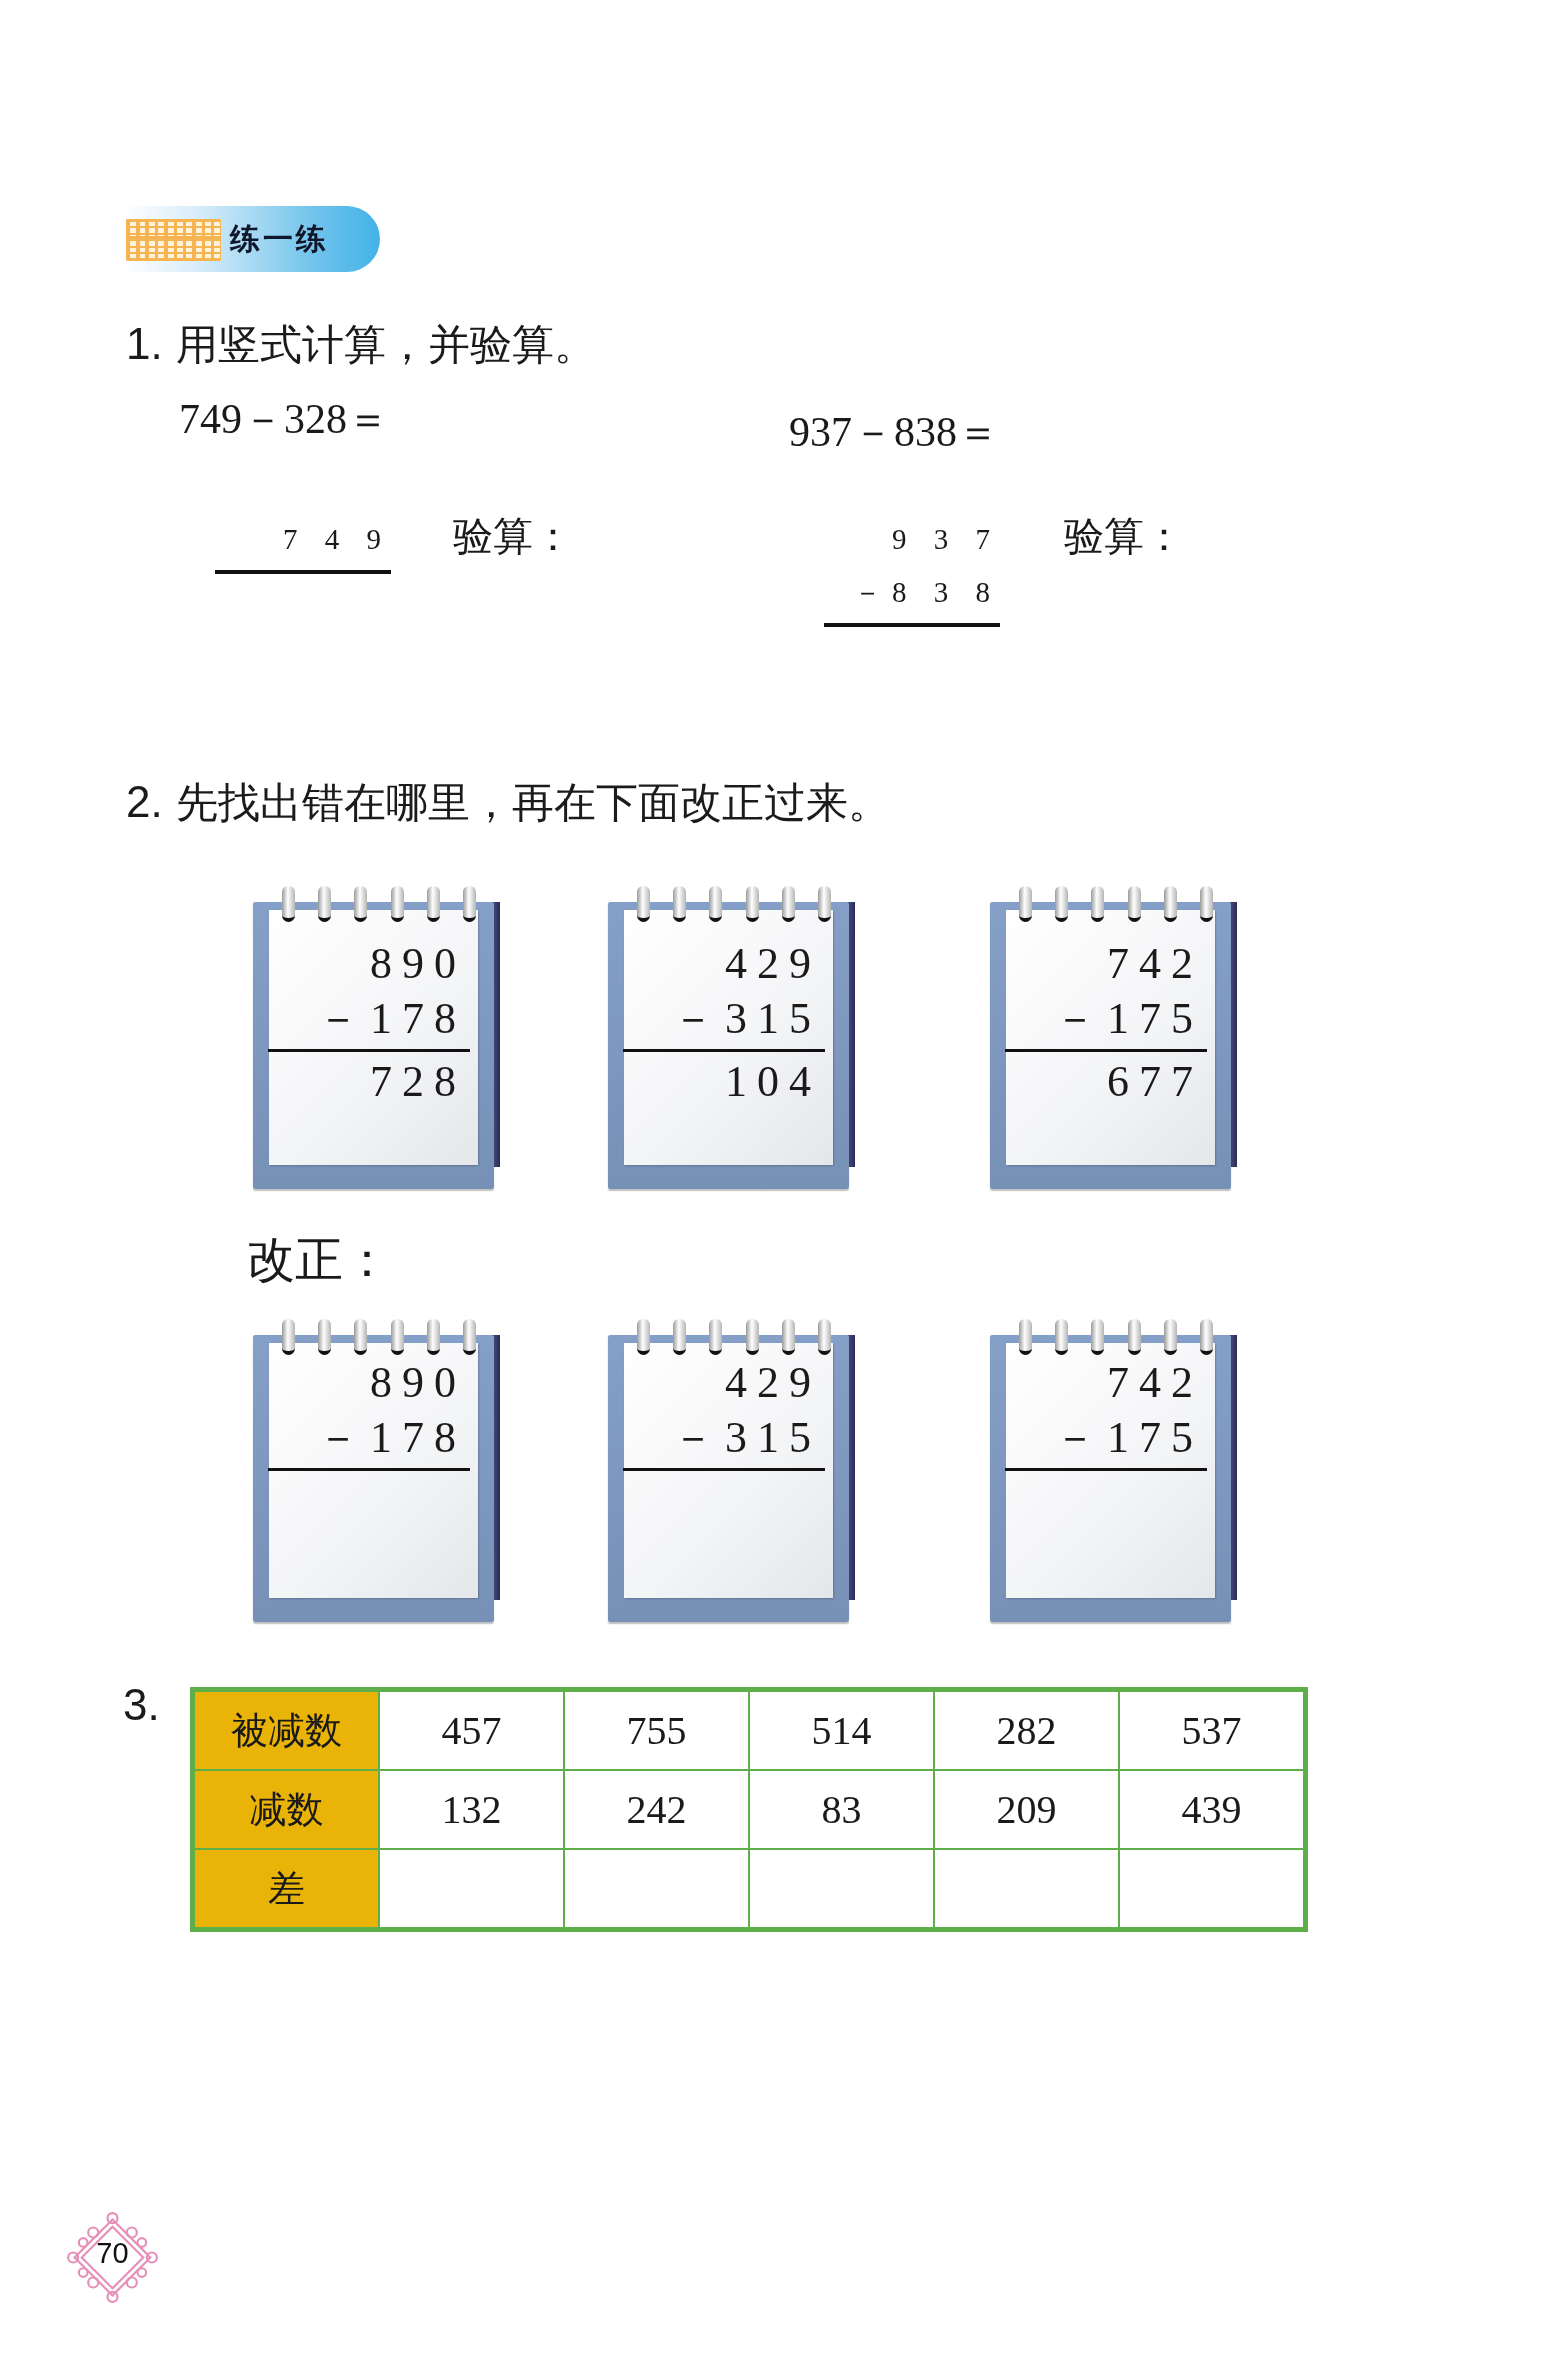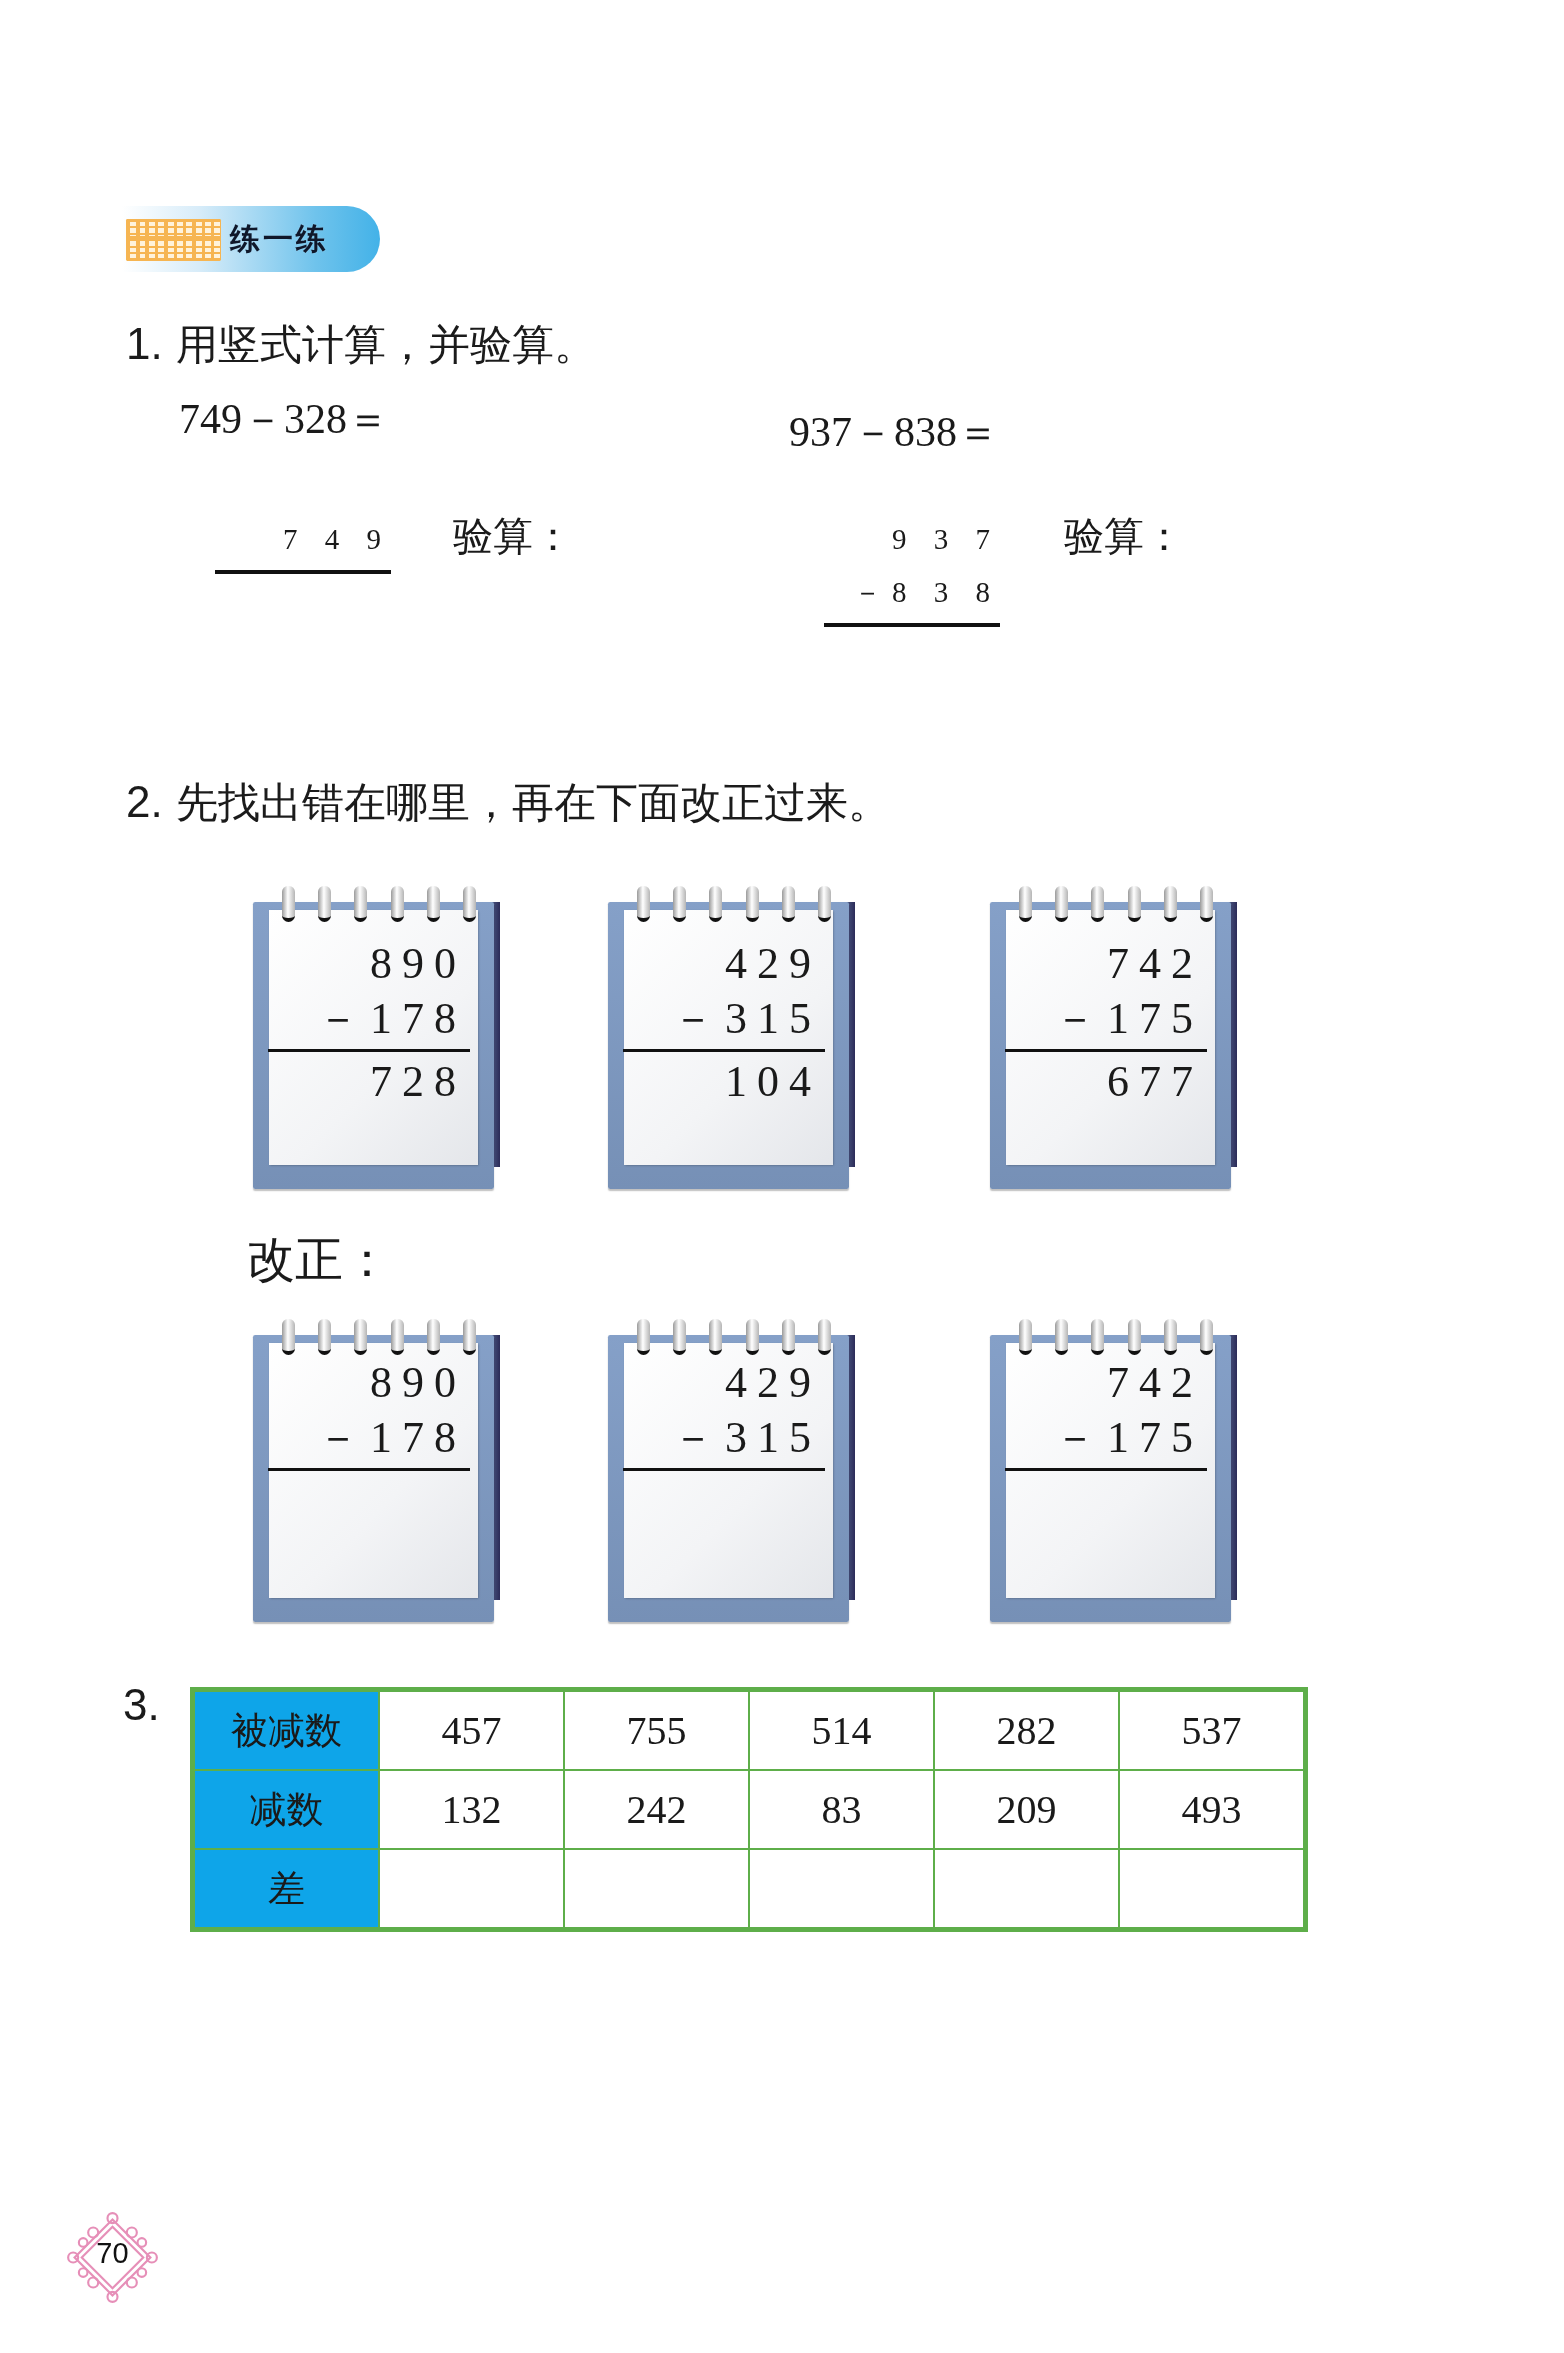--- a/index.html
+++ b/index.html
@@ -43,21 +43,21 @@
                font-size:44px; line-height:55px; letter-spacing:10px; }
   .pad .math .rule { height:3.6px; background:#111; margin:2.9px -4.3px 1.4px -14.3px; }
 
   .fix-label { font-family:Liberation Serif, serif; font-size:48px; }
 
   
   table.grid { position:absolute; left:190px; top:1687px; border-collapse:collapse;
                border:5px solid #5eae4a; }
   table.grid td { border:2.9px solid #5eae4a; width:183px; height:77px; text-align:center;
                   font-size:40px; padding:0; }
-  table.grid td.head { background:#0ea5e9; font-family:"DejaVu Sans",sans-serif; font-size:37px; width:183px; }
+  table.grid td.head { background:#eab308; font-family:"DejaVu Sans",sans-serif; font-size:37px; width:183px; }
 
   
   .pageno { left:66px; top:2211px; width:93px; height:93px; }
   .pageno-text { left:66px; top:2237px; width:93px; text-align:center;
                  font-family:"Liberation Sans",sans-serif; font-size:29px; color:#111; }
 </style>
 </head>
 <body>
 
 <div class="abs banner"></div>
@@ -231,21 +231,21 @@
     <td>514</td>
     <td>282</td>
     <td>537</td>
   </tr>
   <tr>
     <td class="head">减数</td>
     <td>132</td>
     <td>242</td>
     <td>83</td>
     <td>209</td>
-    <td>493</td>
+    <td>439</td>
   </tr>
   <tr>
     <td class="head">差</td>
     <td></td>
     <td></td>
     <td></td>
     <td></td>
     <td></td>
   </tr>
 </tbody>

